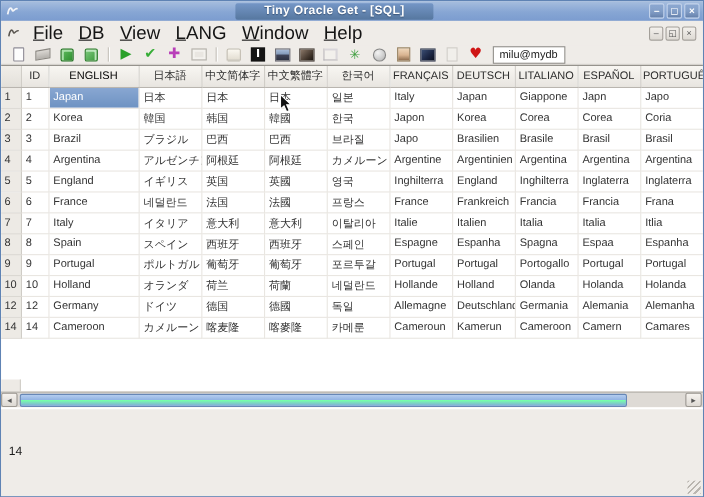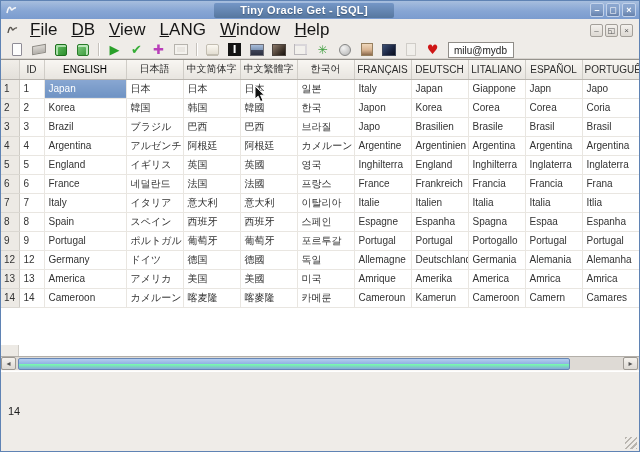--- a/index.html
+++ b/index.html
@@ -354,48 +354,48 @@
             <td>葡萄牙</td>
             <td>葡萄牙</td>
             <td>포르투갈</td>
             <td>Portugal</td>
             <td>Portugal</td>
             <td>Portogallo</td>
             <td>Portugal</td>
             <td>Portugal</td>
           </tr>
           <tr>
+            <th>10</th>
+            <td>10</td>
+            <td>Holland</td>
+            <td>オランダ</td>
+            <td>荷兰</td>
+            <td>荷蘭</td>
+            <td>네덜란드</td>
+            <td>Hollande</td>
+            <td>Holland</td>
+            <td>Olanda</td>
+            <td>Holanda</td>
+            <td>Holanda</td>
+          </tr>
+          <tr>
             <th>12</th>
             <td>12</td>
             <td>Germany</td>
             <td>ドイツ</td>
             <td>德国</td>
             <td>德國</td>
             <td>독일</td>
             <td>Allemagne</td>
             <td>Deutschland</td>
             <td>Germania</td>
             <td>Alemania</td>
             <td>Alemanha</td>
           </tr>
           <tr>
-            <th>13</th>
-            <td>13</td>
-            <td>America</td>
-            <td>アメリカ</td>
-            <td>美国</td>
-            <td>美國</td>
-            <td>미국</td>
-            <td>Amrique</td>
-            <td>Amerika</td>
-            <td>America</td>
-            <td>Amrica</td>
-            <td>Amrica</td>
-          </tr>
-          <tr>
             <th>14</th>
             <td>14</td>
             <td>Cameroon</td>
             <td>カメルーン</td>
             <td>喀麦隆</td>
             <td>喀麥隆</td>
             <td>카메룬</td>
             <td>Cameroun</td>
             <td>Kamerun</td>
             <td>Cameroon</td>

